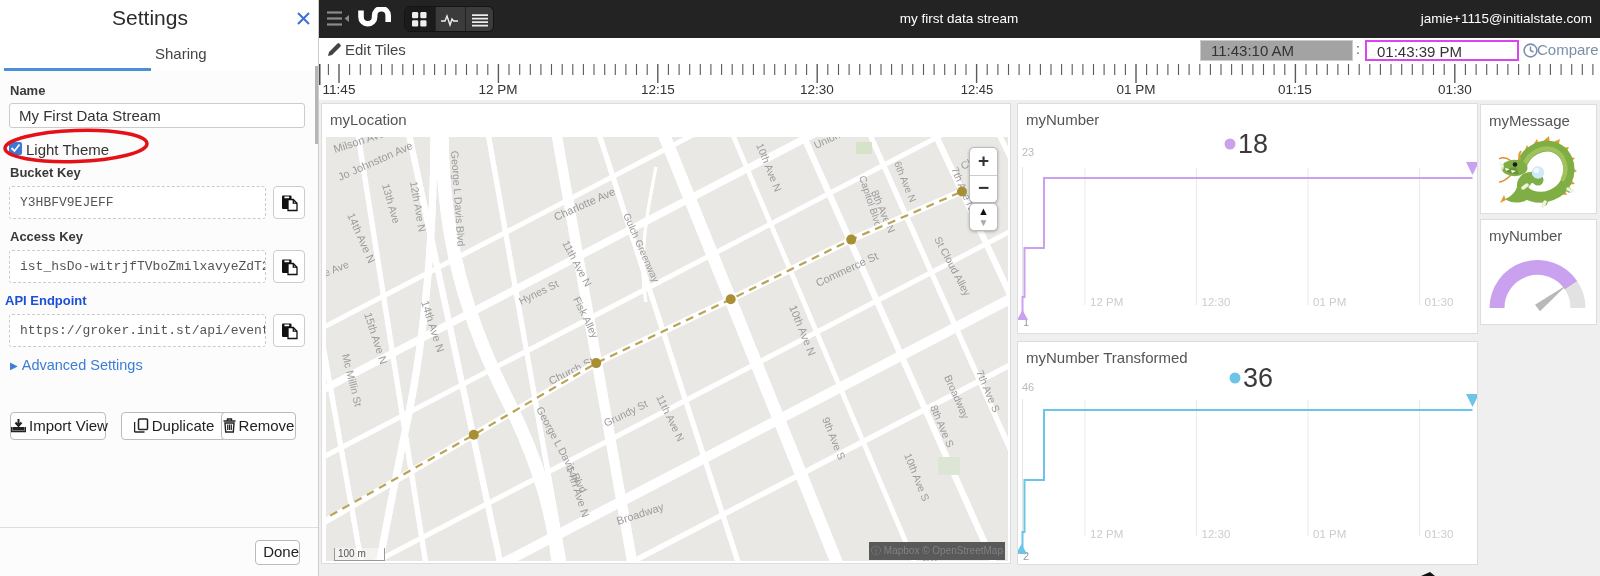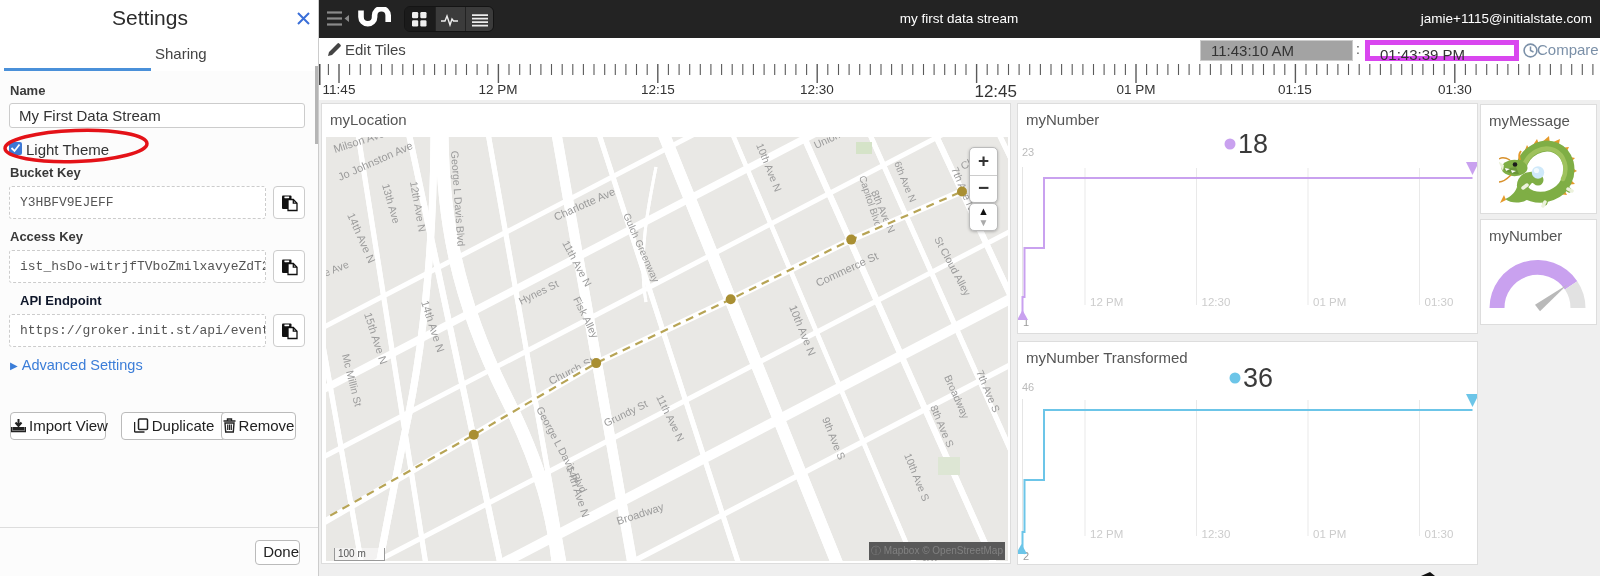--- a/index.html
+++ b/index.html
@@ -45,21 +45,21 @@
 <div style="position:absolute;left:0;top:0;width:1282px;text-align:center;font-size:13.5px;color:#fff;line-height:38px;">my first data stream</div>
 <div style="position:absolute;right:8px;top:0;font-size:13.5px;color:#fff;line-height:38px;">jamie+1115@initialstate.com</div>
 </div>
 <div style="position:absolute;left:318px;top:38px;width:1282px;height:24px;background:#fff;border-bottom:1px solid #e3e3e3;box-sizing:content-box;">
 <span style="position:absolute;left:8px;top:4px;"><svg width="16" height="16" viewBox="0 0 16 16">
         <path d="M2,14 l1,-4 8.5,-8.5 a1.2,1.2 0 0 1 1.7,0 l1.3,1.3 a1.2,1.2 0 0 1 0,1.7 L6,13 z" fill="#444"></path>
       </svg></span>
 <div style="position:absolute;left:27px;top:3px;font-size:15px;color:#444;">Edit Tiles</div>
 <div style="position:absolute;left:882px;top:2px;width:153px;height:21px;background:#a3a3a3;border:1px solid #ccc;box-sizing:border-box;font-size:15px;color:#333;line-height:19px;padding-left:10px;">11:43:10 AM</div>
 <div style="position:absolute;left:1038px;top:3px;font-size:14px;color:#555;">:</div>
-<div style="position:absolute;left:1047px;top:2px;width:154px;height:21px;background:#fff;border:5px solid #d946ef;box-sizing:border-box;font-size:15px;color:#333;line-height:19px;padding-left:10px;">01:43:39 PM</div>
+<div style="position:absolute;left:1047px;top:2px;width:154px;height:21px;background:#fff;border:2px solid #d946ef;box-sizing:border-box;font-size:15px;color:#333;line-height:19px;padding-left:10px;">01:43:39 PM</div>
 <span style="position:absolute;left:1205px;top:5px;"><svg width="15" height="15" viewBox="0 0 15 15">
         <circle cx="7.5" cy="7.5" r="6.4" fill="none" stroke="#7b90a8" stroke-width="1.6"></circle>
         <path d="M7.5,3.5 v4 l3,1.5" stroke="#7b90a8" stroke-width="1.5" fill="none"></path>
       </svg></span>
 <div style="position:absolute;left:1219px;top:3px;font-size:15px;color:#7b90a8;white-space:nowrap;text-align:center;">Compare</div>
 </div>
 <div style="position:absolute;left:318px;top:62px;width:1282px;height:38px;background:#fff;">
 <svg width="1282" height="24" style="position:absolute;left:0;top:0">
       <line x1="10.4" y1="2" x2="10.4" y2="13" stroke="#5a5a5a" stroke-width="1.1"></line>
       <line x1="21.0" y1="2" x2="21.0" y2="21" stroke="#5a5a5a" stroke-width="1.4"></line>
@@ -180,21 +180,21 @@
       <line x1="1243.1" y1="2" x2="1243.1" y2="13" stroke="#5a5a5a" stroke-width="1.1"></line>
       <line x1="1253.7" y1="2" x2="1253.7" y2="13" stroke="#5a5a5a" stroke-width="1.1"></line>
       <line x1="1264.3" y1="2" x2="1264.3" y2="13" stroke="#5a5a5a" stroke-width="1.1"></line>
       <line x1="1274.9" y1="2" x2="1274.9" y2="13" stroke="#5a5a5a" stroke-width="1.1"></line>
 <rect x="0" y="2" width="2.5" height="21" fill="#4a4a4a"></rect>
 </svg>
 <div style="position:absolute;left:-19px;top:20px;width:80px;text-align:center;font-size:13.5px;color:#333;">11:45</div>
     <div style="position:absolute;left:140px;top:20px;width:80px;text-align:center;font-size:13.5px;color:#333;">12 PM</div>
     <div style="position:absolute;left:300px;top:20px;width:80px;text-align:center;font-size:13.5px;color:#333;">12:15</div>
     <div style="position:absolute;left:459px;top:20px;width:80px;text-align:center;font-size:13.5px;color:#333;">12:30</div>
-    <div style="position:absolute;left:619px;top:20px;width:80px;text-align:right;font-size:17px;color:#333;">12:45</div>
+    <div style="position:absolute;left:619px;top:20px;width:80px;text-align:center;font-size:13px;color:#333;">12:45</div>
     <div style="position:absolute;left:778px;top:20px;width:80px;text-align:center;font-size:13.5px;color:#333;">01 PM</div>
     <div style="position:absolute;left:937px;top:20px;width:80px;text-align:center;font-size:13.5px;color:#333;">01:15</div>
     <div style="position:absolute;left:1097px;top:20px;width:80px;text-align:center;font-size:13.5px;color:#333;">01:30</div>
 </div>
 <div style="position:absolute;left:321px;top:103px;width:688px;height:459px;background:#fff;border:1px solid #ddd;">
 <div style="position:absolute;left:8px;top:7px;font-size:15px;color:#555;">myLocation</div>
 <svg width="682" height="424" style="position:absolute;left:4px;top:33px" viewBox="0 0 682 424">
 <rect width="682" height="424" fill="#e9e8e5"></rect>
 <line x1="-647" y1="526" x2="1127" y2="-398" stroke="#fff" stroke-width="5"></line>
       <line x1="-622" y1="575" x2="1152" y2="-349" stroke="#fff" stroke-width="7.5"></line>
@@ -407,21 +407,21 @@
 <div style="position:absolute;left:9px;top:250px;width:257px;height:33px;background:#fff;border:1px dashed #ccc;border-radius:3px;font-family:'Liberation Mono',monospace;font-size:13px;color:#555;line-height:31px;padding-left:10px;box-sizing:border-box;overflow:hidden;white-space:nowrap;">ist_hsDo-witrjfTVboZmilxavyeZdT2:</div>
 <div style="position:absolute;left:273px;top:250px;width:32px;height:33px;background:#fff;border:1px solid #ccc;border-radius:4px;box-sizing:border-box;">
       <span style="position:absolute;left:7px;top:7px;"><svg width="17" height="18" viewBox="0 0 17 18">
           <rect x="1" y="1.5" width="9.5" height="13.5" rx="1" fill="#111"></rect>
           <rect x="3.4" y="2.4" width="4.8" height="1.8" rx="0.4" fill="#fff"></rect>
           <path d="M7,5.5 h5.3 l3.7,3.7 v7.3 h-9 z" fill="#fff" stroke="#111" stroke-width="1.3"></path>
           <path d="M12.3,5.5 v3.7 h3.7" fill="none" stroke="#111" stroke-width="1.3"></path>
         </svg></span>
     </div>
 
-<div style="position:absolute;left:20px;top:293px;font-size:13px;color:#0f172a;font-weight:bold;">API Endpoint</div>
+<div style="position:absolute;left:5px;top:293px;font-size:13px;color:#1d4ed8;font-weight:bold;">API Endpoint</div>
 <div style="position:absolute;left:9px;top:314px;width:257px;height:33px;background:#fff;border:1px dashed #ccc;border-radius:3px;font-family:'Liberation Mono',monospace;font-size:13px;color:#555;line-height:31px;padding-left:10px;box-sizing:border-box;overflow:hidden;white-space:nowrap;">https://groker.init.st/api/event:</div>
 <div style="position:absolute;left:273px;top:314px;width:32px;height:33px;background:#fff;border:1px solid #ccc;border-radius:4px;box-sizing:border-box;">
       <span style="position:absolute;left:7px;top:7px;"><svg width="17" height="18" viewBox="0 0 17 18">
           <rect x="1" y="1.5" width="9.5" height="13.5" rx="1" fill="#111"></rect>
           <rect x="3.4" y="2.4" width="4.8" height="1.8" rx="0.4" fill="#fff"></rect>
           <path d="M7,5.5 h5.3 l3.7,3.7 v7.3 h-9 z" fill="#fff" stroke="#111" stroke-width="1.3"></path>
           <path d="M12.3,5.5 v3.7 h3.7" fill="none" stroke="#111" stroke-width="1.3"></path>
         </svg></span>
     </div>
 

